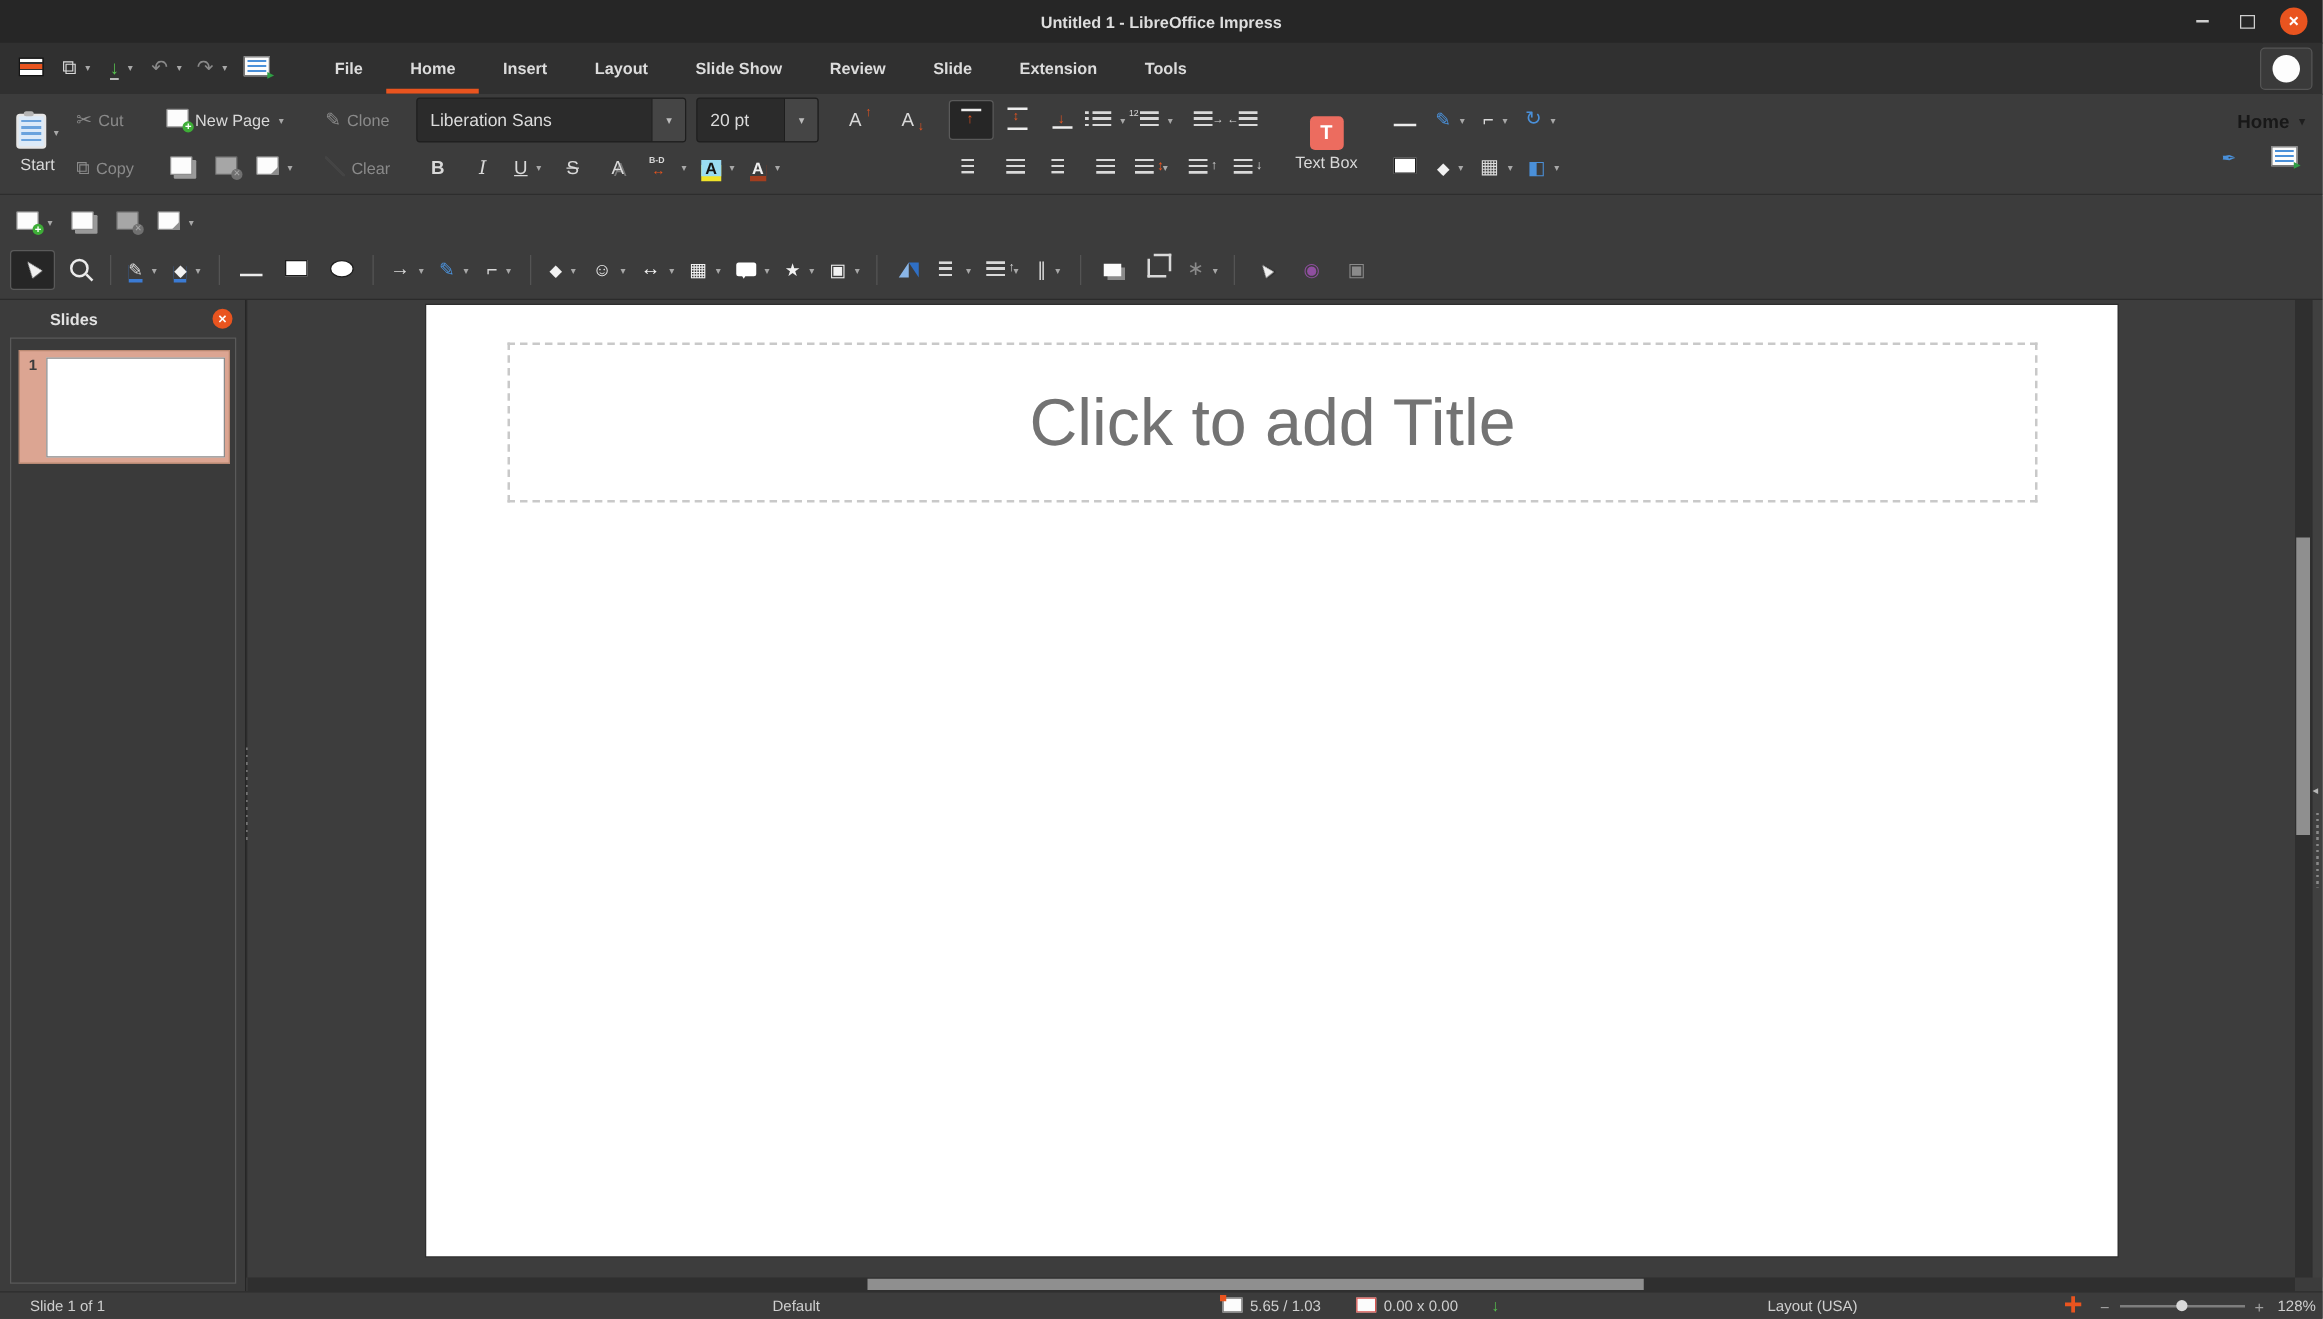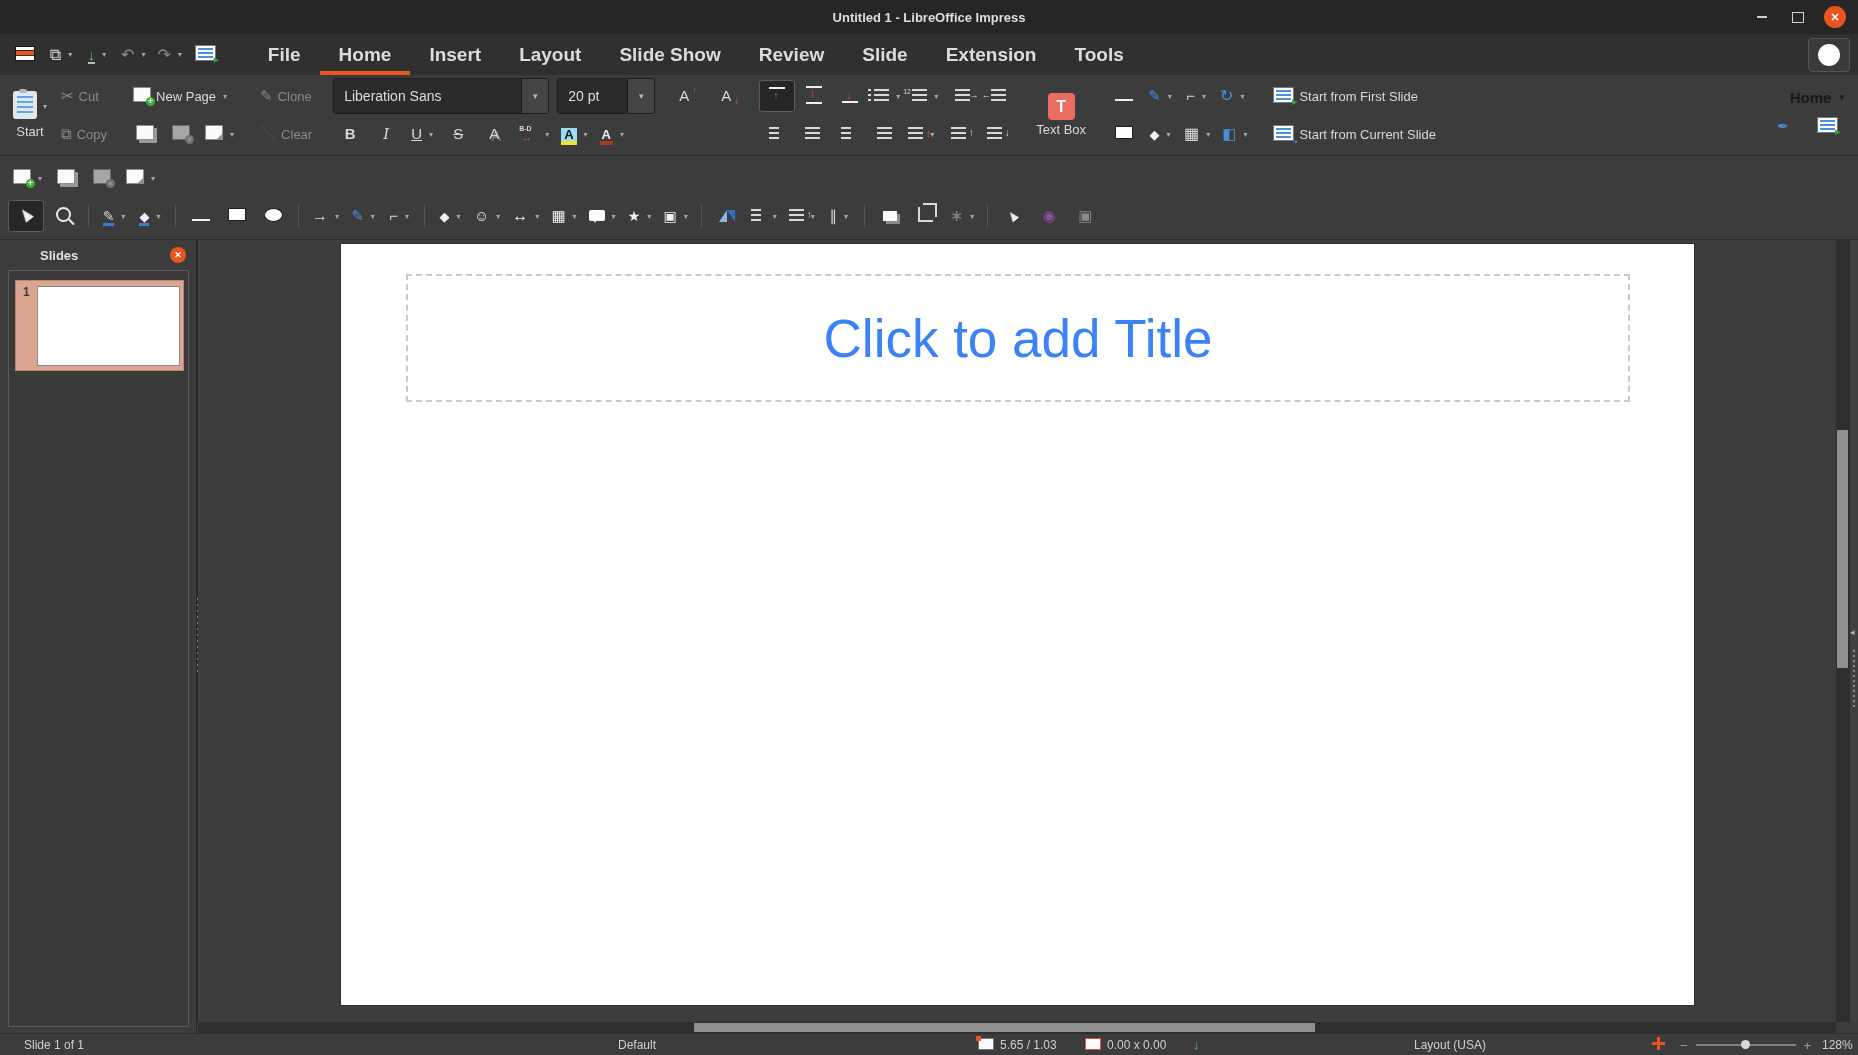--- a/index.html
+++ b/index.html
@@ -14,21 +14,21 @@
   .wbtn{width:20px;height:20px;display:flex;align-items:center;justify-content:center;color:#cfcfcf;font-size:12px;}
   .wclose{width:22px;height:22px;border-radius:50%;background:#E9541F;color:#fff;font-size:11px;font-weight:bold;
           display:flex;align-items:center;justify-content:center;}
   .wrest{width:10px;height:9px;border:1px solid #cfcfcf;}
   .wmin{width:10px;height:2px;background:#cfcfcf;}
   
   #menubar{left:0;top:34px;width:1858px;height:41px;background:#303030;border-bottom:1px solid #242424;
            display:flex;align-items:stretch;}
   #quickicons{display:flex;align-items:center;gap:2px;padding-left:8px;}
   #tabs{display:flex;align-items:stretch;margin-left:26px;}
-  .tab{display:flex;align-items:center;padding:0 19px;color:#dcdcdc;font-size:19px;font-weight:bold;cursor:default;}
+  .tab{display:flex;align-items:center;padding:0 19px;color:#dcdcdc;font-size:13px;font-weight:bold;cursor:default;}
   .tab.active{box-shadow:inset 0 -4px 0 #E9541F;}
   #menu-btn{position:absolute;right:8px;top:38px;width:40px;height:32px;background:#3a3a3a;border:1px solid #555;
             border-radius:4px;display:flex;align-items:center;justify-content:center;}
   .ic-hamb{width:22px;height:22px;background:#fdfdfd;border-radius:50%;display:flex;align-items:center;justify-content:center;}
   .ic-hamb::after{content:"";width:10px;height:8px;
      background:repeating-linear-gradient(to bottom,#222 0 2px,transparent 2px 3px);}
   
   .tbtn{display:inline-flex;align-items:center;gap:5px;height:30px;padding:0 5px;border-radius:3px;
         color:#d9d9d9;font-size:13px;white-space:nowrap;}
   .icbtn{min-width:24px;justify-content:center;}
@@ -151,21 +151,21 @@
   #sp-title{color:#e2e2e2;font-size:13px;font-weight:bold;margin-left:28px;}
   #sp-list{position:absolute;left:8px;right:7px;top:30px;bottom:6px;border:1px solid #5a5a5a;background:#3a3a3a;}
   #thumb1{position:absolute;left:6px;top:9px;width:169px;height:91px;background:#dca592;border:1px solid #b98871;box-sizing:border-box;}
   #thumb1 .num{position:absolute;left:7px;top:4px;color:#3c3c3c;font-size:12px;font-weight:bold;}
   #thumb1 .mini{position:absolute;left:21px;top:5px;right:3px;bottom:4px;background:#fff;border:1px solid #8a8a8a;}
   
   #workarea{left:198px;top:240px;width:1638px;height:782px;background:#3d3d3d;overflow:hidden;}
   #slide{position:absolute;left:143px;top:4px;width:1353px;height:761px;background:#ffffff;box-shadow:0 0 0 1px #2e2e2e;}
   .ph{position:absolute;border:2px dashed #c9c9c9;display:flex;align-items:center;justify-content:center;box-sizing:border-box;}
   #ph-title{left:65px;top:30px;width:1224px;height:128px;}
-  #ph-title span{font-size:53px;color:#3b82f6;}
+  #ph-title span{font-size:53px;color:#737373;}
   #ph-body{left:65px;top:177px;width:1224px;height:443px;}
   #ph-body span{font-size:43px;color:#161616;}
   
   #lsplit{left:197px;top:240px;width:1px;height:782px;background:#2a2a2a;}
   #lsplit-handle{left:193px;top:598px;width:9px;height:78px;
       background:repeating-linear-gradient(to bottom,#8a8a8a 0 2px,transparent 2px 6px);
       background-size:2px 100%;background-position:center;background-repeat:no-repeat;}
   #hscroll{left:198px;top:1022px;width:1638px;height:11px;background:#2f2f2f;}
   #hscroll .thumb{position:absolute;left:496px;top:1px;width:621px;height:9px;background:#8f8f8f;}
   #vscroll{left:1836px;top:240px;width:13px;height:782px;background:#2f2f2f;}
@@ -461,34 +461,20 @@
           <span><span class="g f16">▦</span></span>
           <span class="cdd">▾</span>
         </div>
         <div class="tbtn icbtn">
           <span><span class="g c-blue f15">◧</span></span>
           <span class="cdd">▾</span>
         </div>
       </div>
   </div>
 
-  <div class="tb-col grp">
-    <div class="trow">
-      <div class="tbtn">
-        <span class="shp"><span class="shp ic-present p-green"></span></span>
-        <span>Start from First Slide</span>
-      </div>
-    </div>
-    <div class="trow">
-      <div class="tbtn">
-        <span class="shp"><span class="shp ic-present p-blue"></span></span>
-        <span>Start from Current Slide</span>
-      </div>
-    </div>
-  </div>
 
   <div id="tb1-right">
     <div id="view-selector">
       <span>Home</span>
       <span class="cdd">▾</span>
     </div>
     <div style="display:flex;gap:10px;" id="cornericons">
         <div class="tbtn icbtn">
           <span><span class="g c-blue f14">✒</span></span>
         </div>

